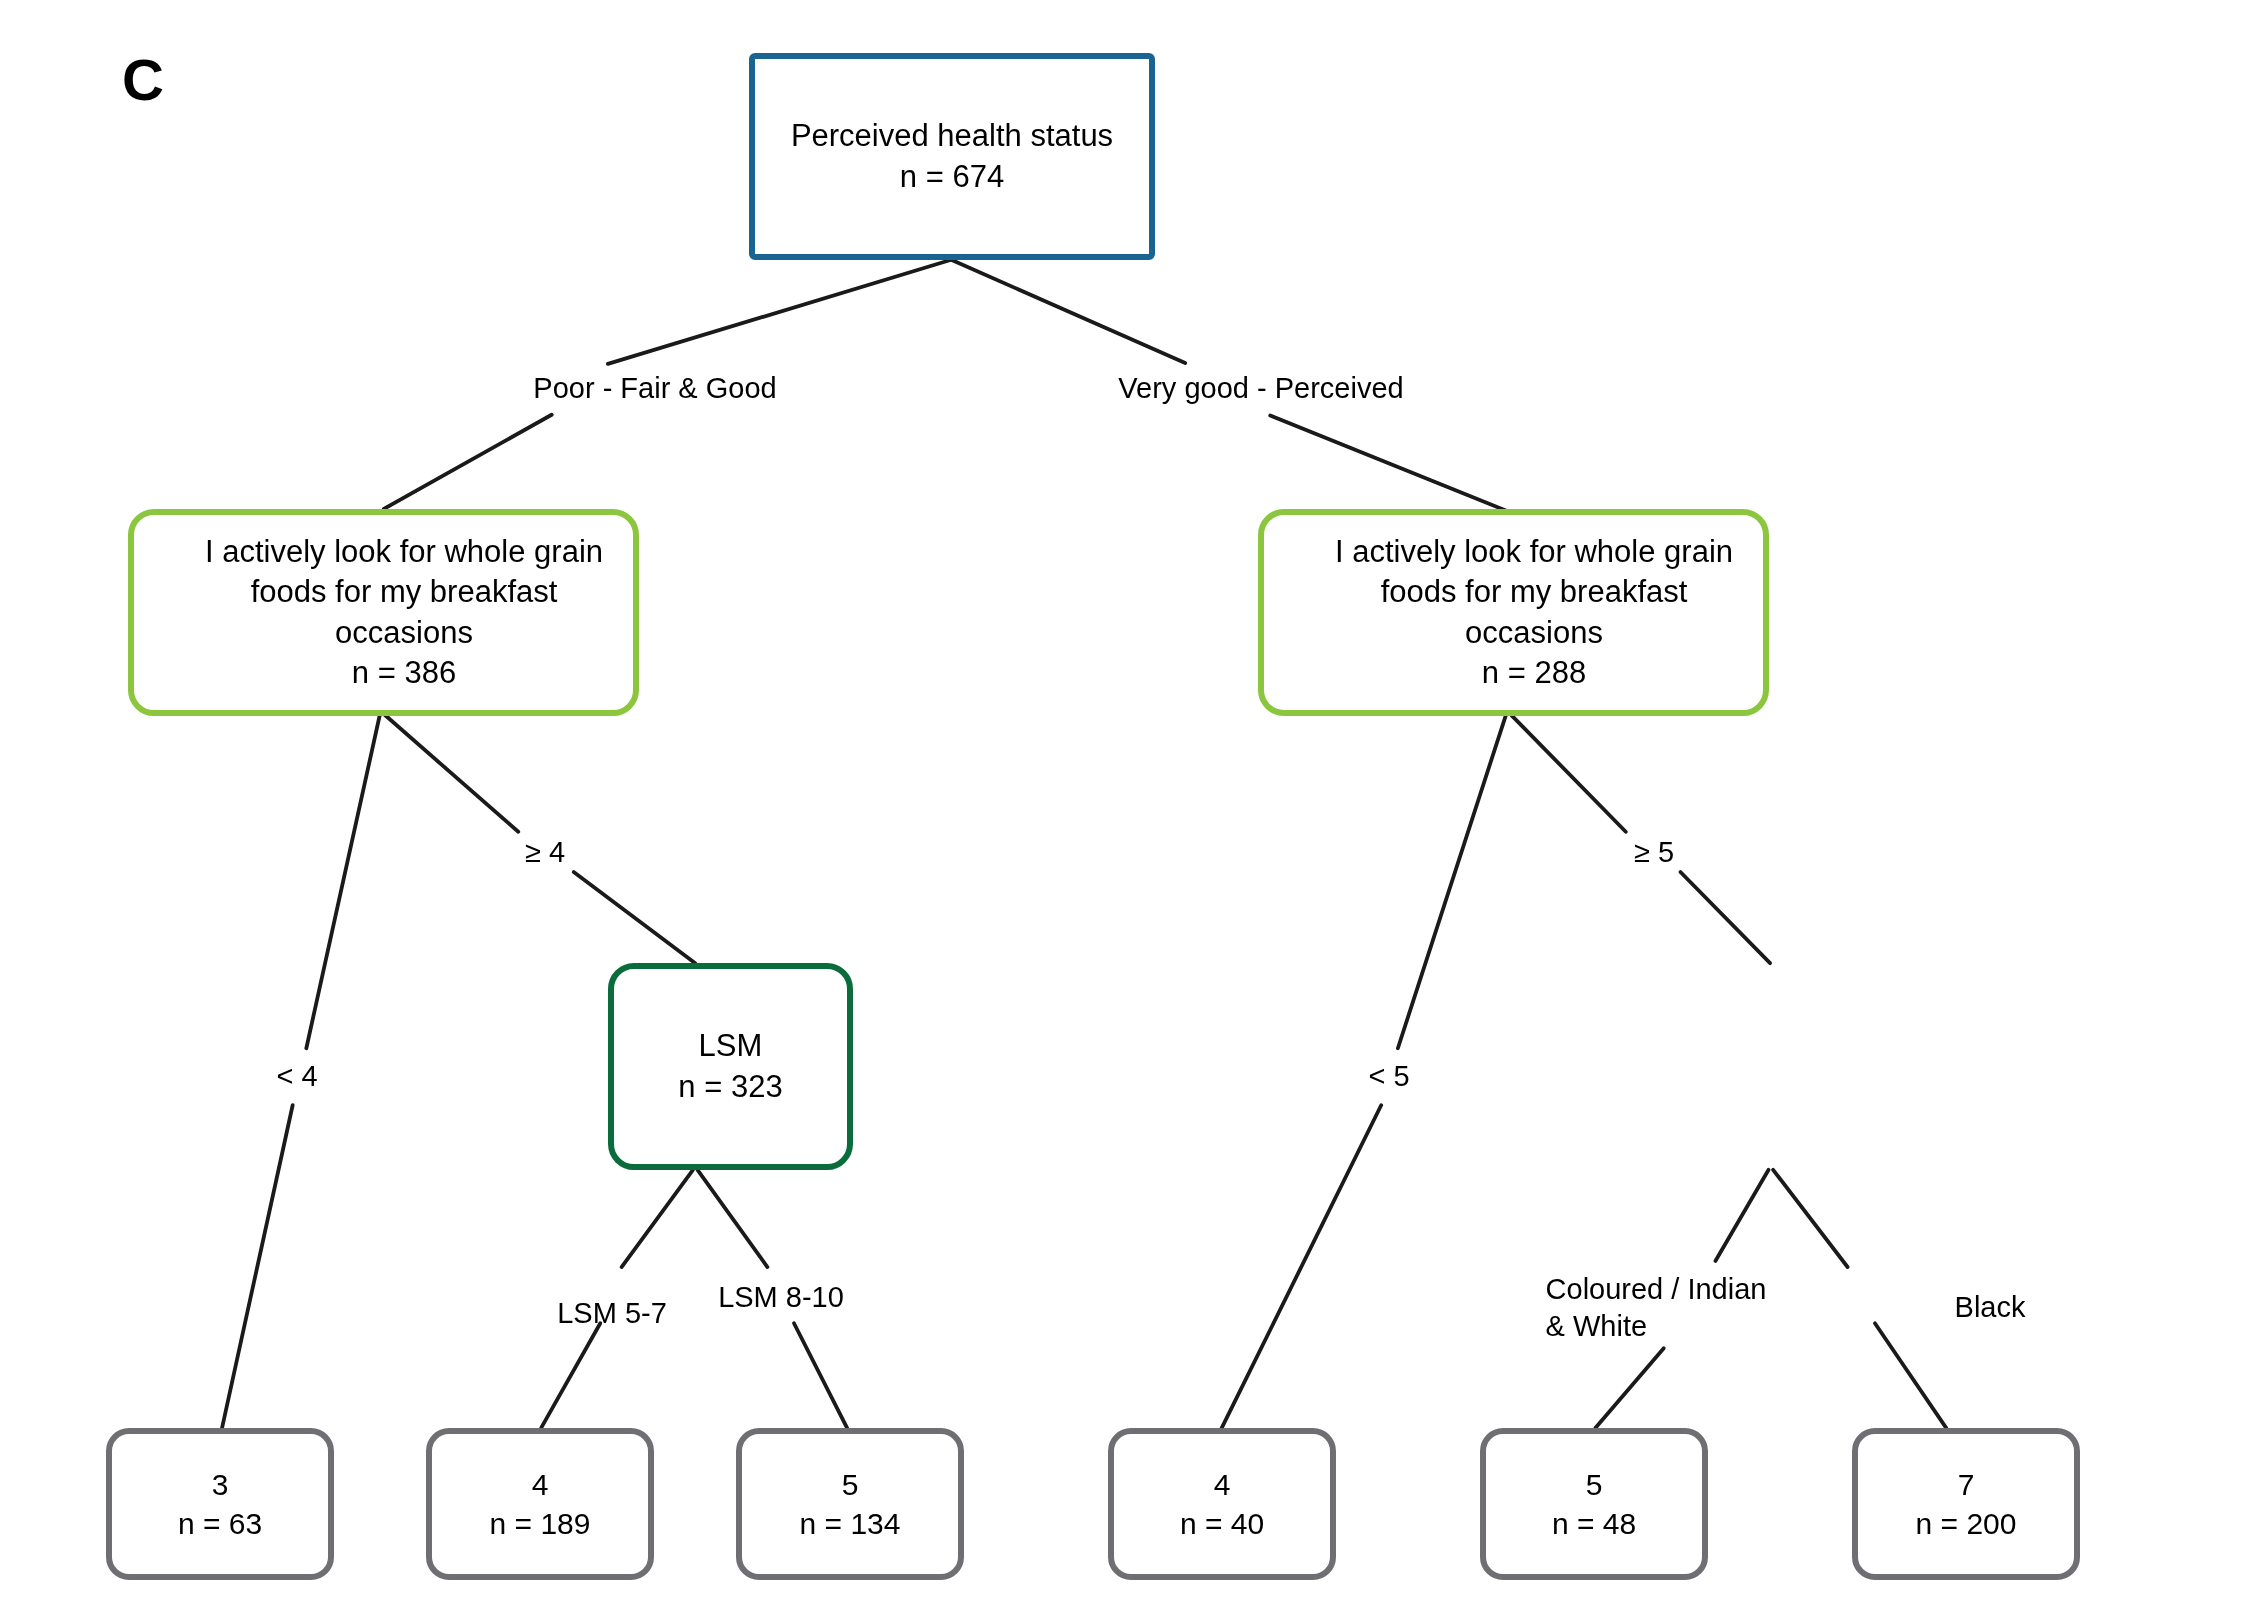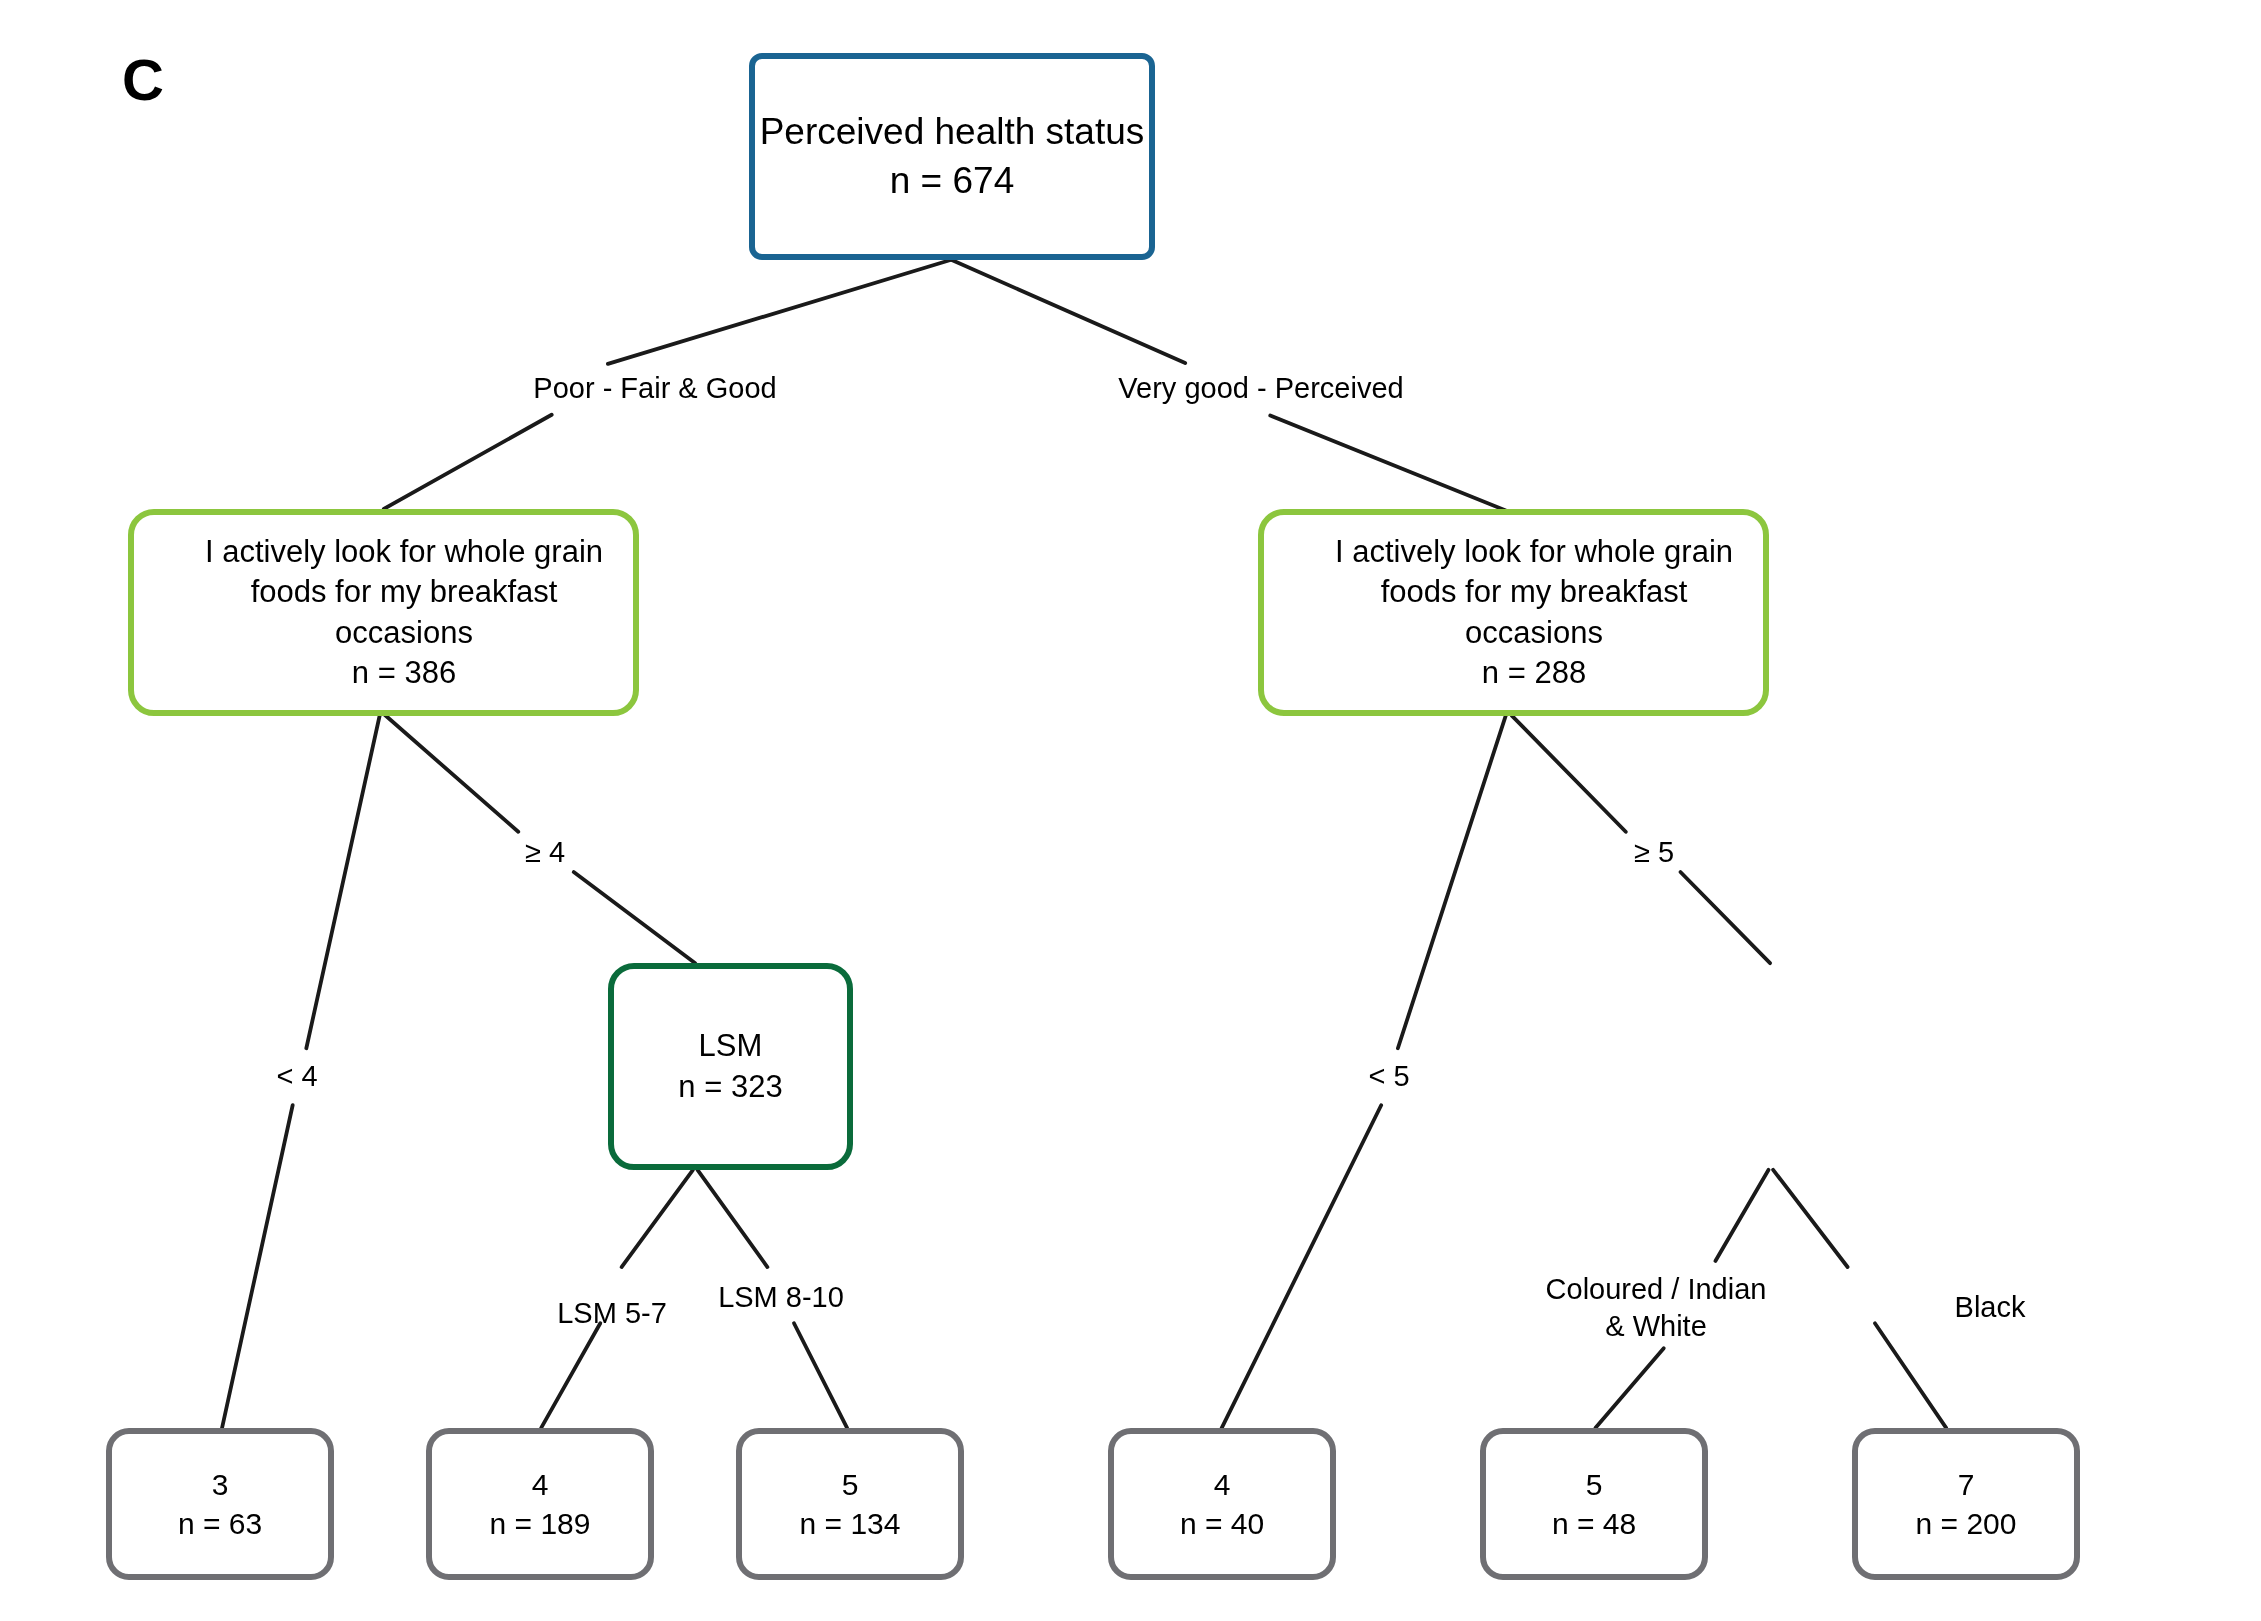--- a/index.html
+++ b/index.html
@@ -33,22 +33,22 @@
     color: #000000;
     z-index: 3;
   }
   .node .node-text {
     display: block;
     white-space: pre-line;
     line-height: 1.30;
   }
   .node-root {
     border: 6.8px solid #1a6492;
-    border-radius: 13px;
-    font-size: 37px;
+    border-radius: 6px;
+    font-size: 31px;
   }
   .node-split-light {
     border: 6.8px solid #8cc63e;
     border-radius: 26px;
     font-size: 31px;
     padding-left: 41px;
   }
   .node-split-dark {
     border: 6.8px solid #0a6b3b;
     border-radius: 26px;
@@ -63,21 +63,21 @@
     border: 6px solid #6f6f73;
     border-radius: 23px;
     font-size: 30px;
   }
   .edge-label {
     position: absolute;
     color: #000000;
     font-size: 29px;
     line-height: 1.28;
     white-space: pre-line;
-    text-align: center;
+    text-align: left;
     transform: translate(-50%, -50%);
     z-index: 4;
   }
   .panel-label {
     position: absolute;
     font-size: 58px;
     font-weight: bold;
     color: #000000;
     z-index: 5;
   }

